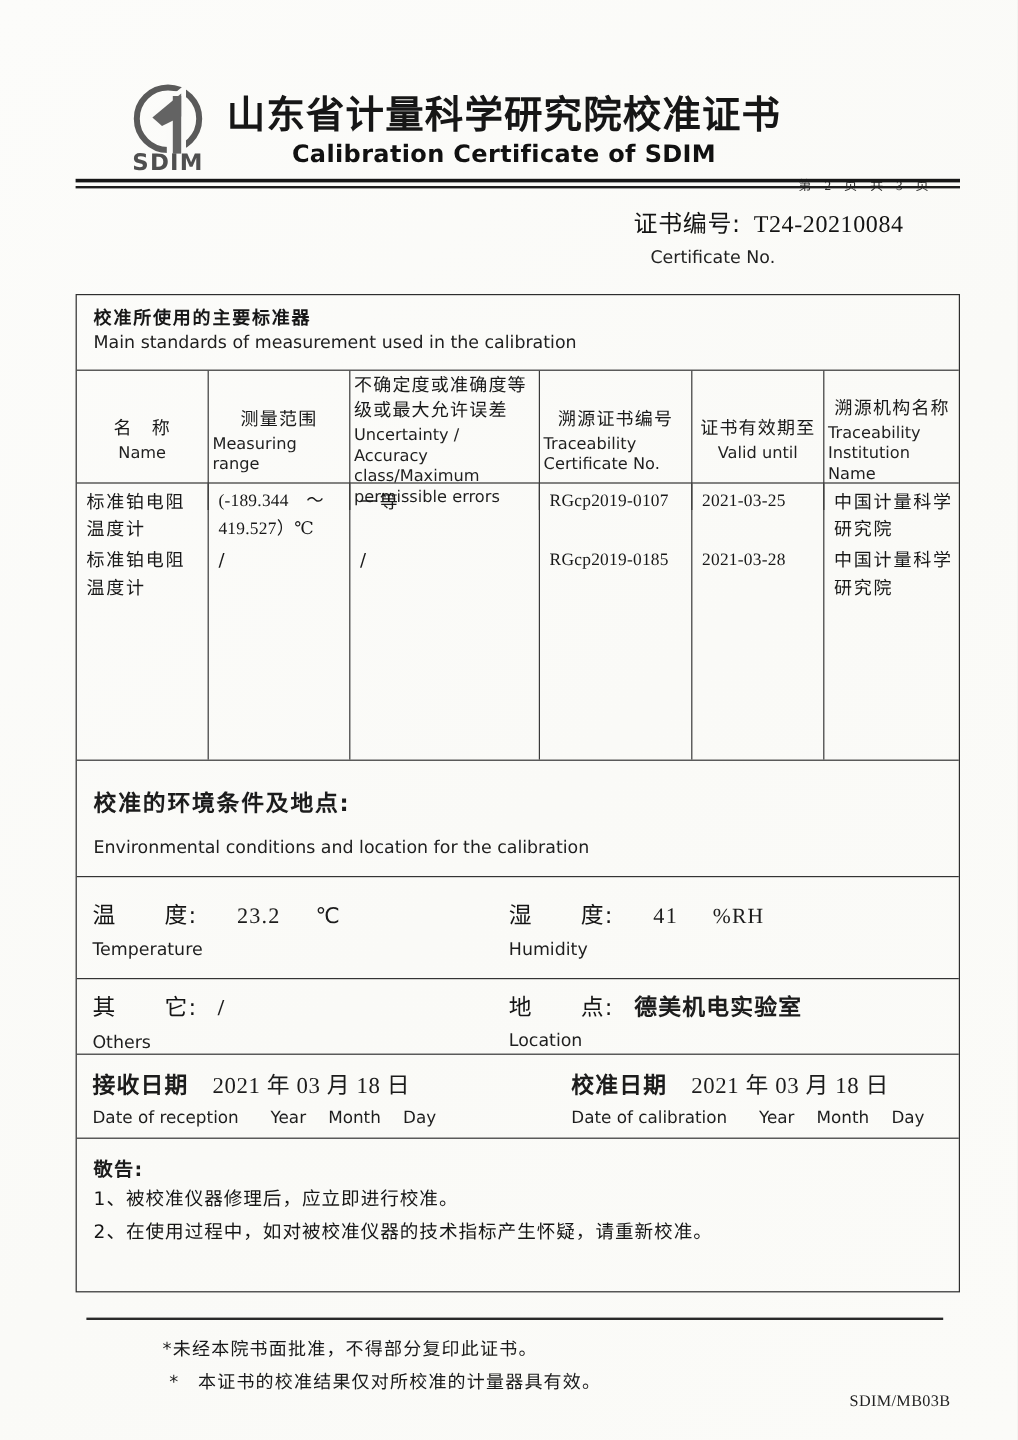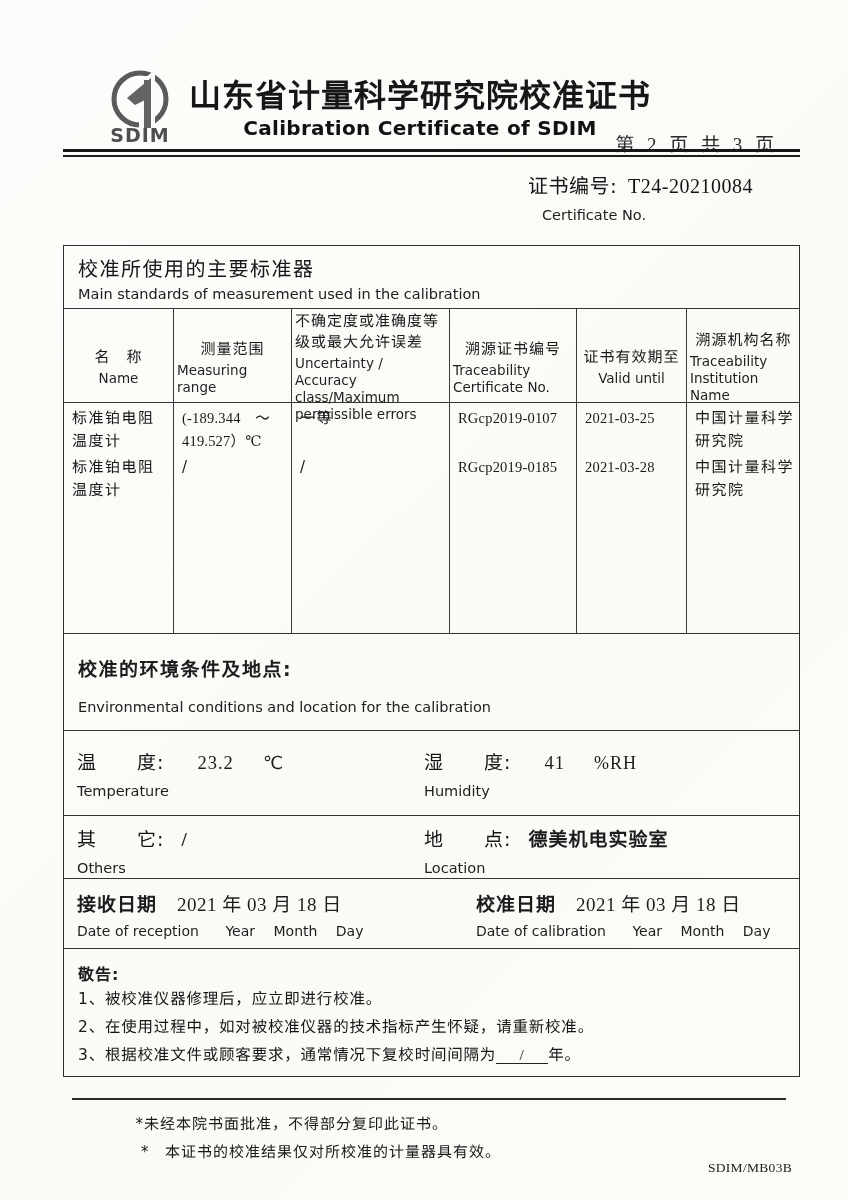--- a/index.html
+++ b/index.html
@@ -21,40 +21,40 @@
   .title-cn{
     position:absolute;left:180px;top:70px;width:480px;
     text-align:center;font-size:32px;font-weight:600;letter-spacing:1px;
     font-family:Liberation Sans, sans-serif;color:#161616;
   }
   .title-en{
     position:absolute;left:180px;top:116px;width:480px;text-align:center;
     font-size:20px;font-weight:bold;letter-spacing:.3px;color:#111;
   }
   .page-info{
-    position:absolute;right:70px;top:129px;
-    font-size:19px;letter-spacing:4px;color:#2a2a2a;
+    position:absolute;right:70px;top:145px;
+    font-size:11px;letter-spacing:4px;color:#2a2a2a;
     font-family:"Liberation Serif","DejaVu Serif",serif;
   }
   .header-rule{
     position:absolute;left:63px;right:48px;top:149px;height:3px;
     border-top:3.5px solid #161616;border-bottom:2px solid #1d1d1d;
   }
   .certno{position:absolute;left:528px;top:170px;width:260px;}
   .certno-line{font-size:20px;letter-spacing:.5px;color:#141414;}
   .certno-line .val{font-size:20px;margin-left:4px;}
   .certno-en{font-size:14.5px;color:#222;margin:8px 0 0 14px;}
 
   
   .doc-table{
     position:absolute;left:63px;top:245px;width:737px;
     border:1.6px solid #2e2e2e;box-sizing:border-box;background:transparent;
   }
   .sec-title{height:62px;padding:7px 14px 0;box-sizing:border-box;}
-  .sec-title .cjk-b{font-size:20px;font-weight:400;letter-spacing:1.5px;color:#171717;}
+  .sec-title .cjk-b{font-size:15px;font-weight:700;letter-spacing:1.5px;color:#171717;}
   .sec-title .en{font-size:14.5px;margin-top:4px;color:#202020;}
 
   .thead{
     display:grid;grid-template-columns:109px 118px 158px 127px 110px 114px;
     border-top:1.2px solid #343434;height:93px;
   }
   .th{
     border-left:1.2px solid #3a3a3a;display:flex;flex-direction:column;
     align-items:center;justify-content:center;text-align:left;
     padding:2px 3px;box-sizing:border-box;
@@ -261,23 +261,20 @@
           <span>Date of calibration</span>
           <span class="sub">Year Month Day</span>
         </div>
       </div>
     </div>
 
     <div class="notice">
       <div class="notice-title">敬告:</div>
       <div class="notice-item">1、被校准仪器修理后，应立即进行校准。</div>
       <div class="notice-item">2、在使用过程中，如对被校准仪器的技术指标产生怀疑，请重新校准。</div>
-      <div class="notice-item">
-        <span>3、根据校准文件或顾客要求，通常情况下复校时间间隔为</span><span class="blank serif">/</span><span>年。</span>
-      </div>
     </div>
   </div>
 
   <div class="footer-rule"></div>
   <div class="fnote n1">
     <span class="star">*</span><span>未经本院书面批准，不得部分复印此证书。</span>
   </div>
   <div class="fnote n2">
     <span class="star">*</span><span>本证书的校准结果仅对所校准的计量器具有效。</span>
   </div>

